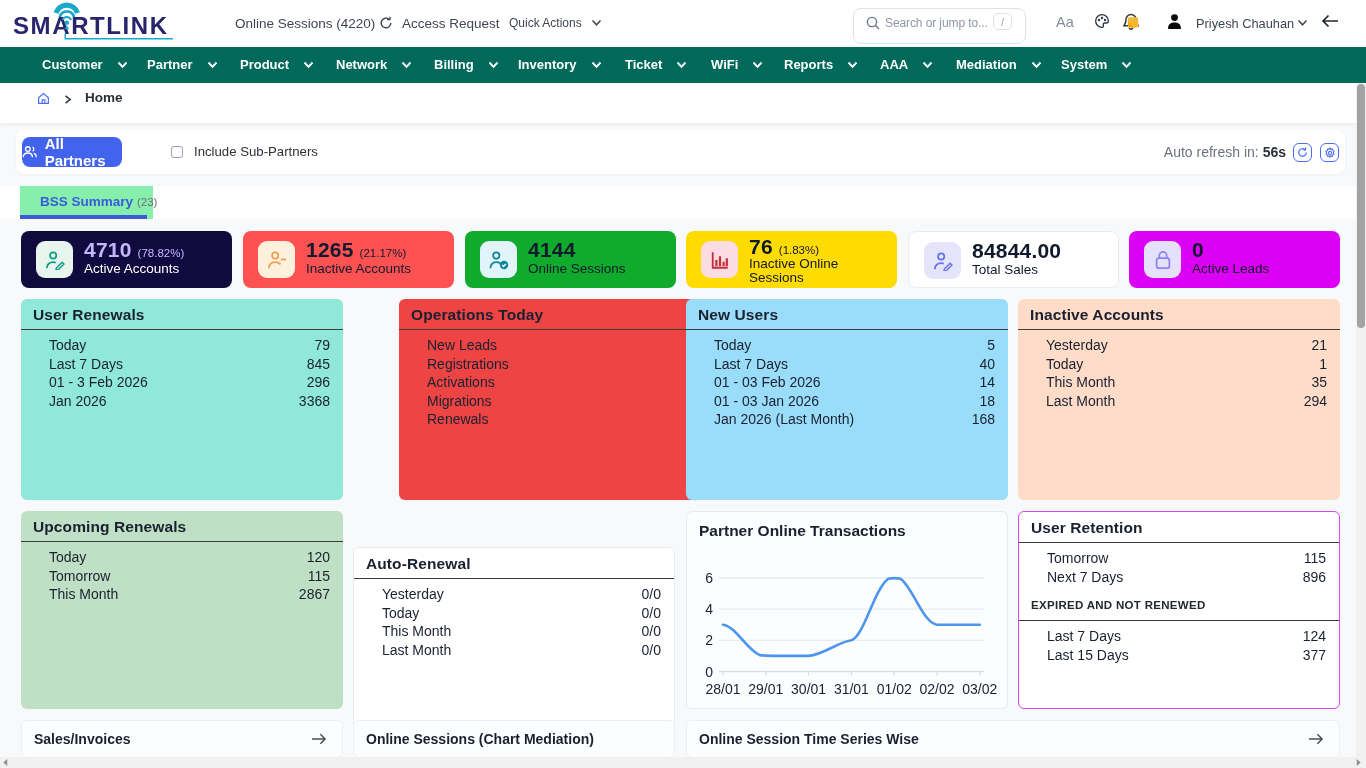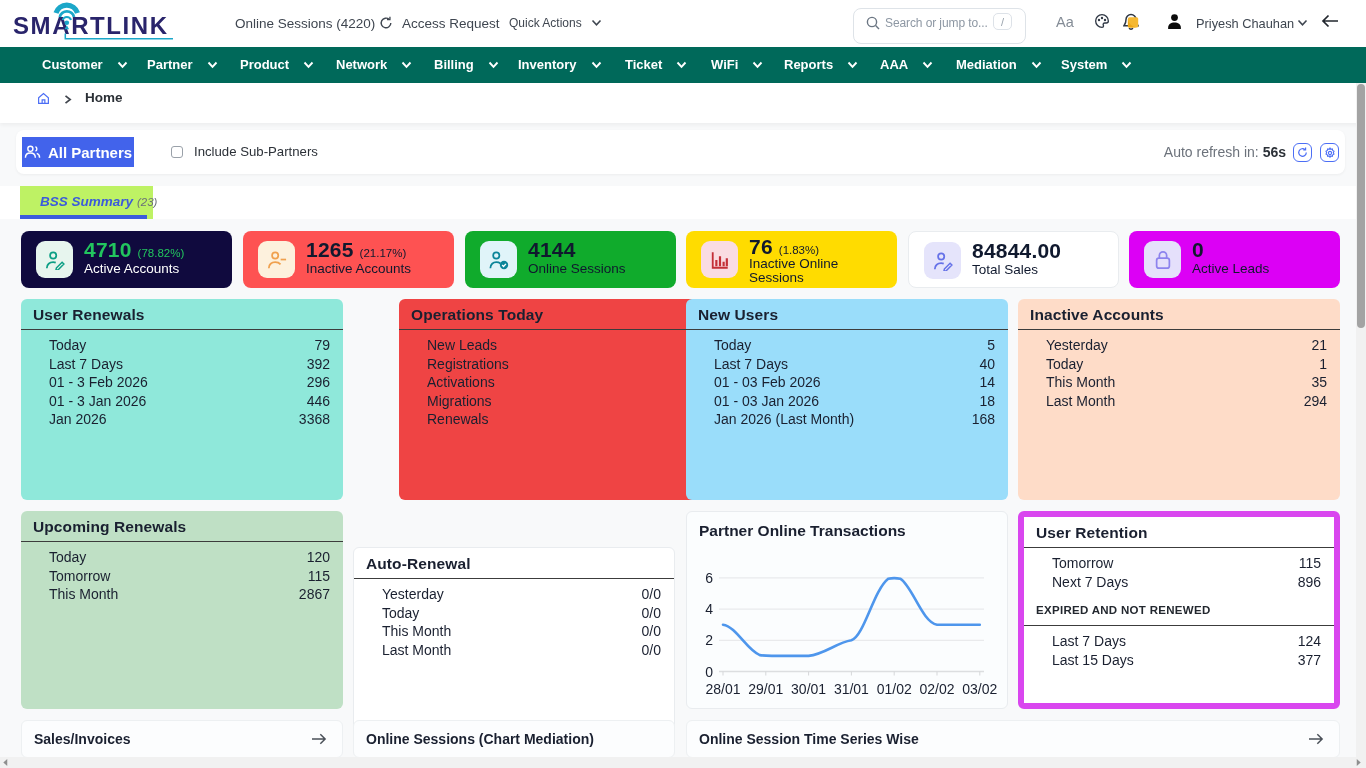--- a/index.html
+++ b/index.html
@@ -15,27 +15,27 @@
 
 
 #nav { position:absolute; left:0; top:47px; width:1366px; height:36px; background:#00695a; display:flex; align-items:center; }
 #nav .ni { color:#ffffff; font-size:13px; font-weight:bold; display:flex; align-items:center; white-space:nowrap; }
 
 
 #bc { position:absolute; left:0; top:83px; width:1366px; height:40px; background:#ffffff; box-shadow:0 2px 4px rgba(0,0,0,0.05); }
 
 
 #toolbar { position:absolute; left:16px; top:130px; width:1329px; height:44px; background:#ffffff; border-radius:8px; box-shadow:0 1px 3px rgba(0,0,0,0.05); }
-#btn-all { position:absolute; left:6px; top:7px; width:112px; height:30px; background:#4263eb; border-radius:0; color:#fff; font-size:15px; font-weight:bold; display:flex; align-items:center; justify-content:center; gap:7px; }
+#btn-all { position:absolute; left:6px; top:7px; width:100px; height:30px; background:#4263eb; border-radius:8px; color:#fff; font-size:15px; font-weight:bold; display:flex; align-items:center; justify-content:center; gap:7px; }
 #chk { position:absolute; left:155px; top:16px; width:12px; height:12px; border:1.5px solid #9aa1a9; border-radius:3px; background:#fff; }
 .tb-ic { position:absolute; top:13px; width:19px; height:19px; border:1px solid #4c6ef5; border-radius:6px; display:flex; align-items:center; justify-content:center; }
 
 
 #tabstrip { position:absolute; left:0; top:186px; width:1366px; height:33px; background:#ffffff; }
-#tab1 { position:absolute; left:20px; top:0; width:133px; height:33px; background:#bef264;font-style:italic; }
+#tab1 { position:absolute; left:20px; top:0; width:133px; height:33px; background:#86efac; }
 #tab1 .ul { position:absolute; left:0; bottom:0; width:127px; height:4px; background:#3b5bdb; }
 
 
 .scard { position:absolute; top:231px; width:211px; height:57px; border-radius:8px; }
 .scard .ibox { position:absolute; left:15px; top:10px; width:37px; height:37px; border-radius:9px; display:flex; align-items:center; justify-content:center; }
 .scard .num { position:absolute; left:63px; top:7px; font-size:21px; font-weight:bold; color:#10192e; letter-spacing:0.2px; }
 .scard .pct { font-size:11.5px; font-weight:normal; letter-spacing:0; }
 .scard .lbl { position:absolute; left:63px; top:31px; font-size:13.5px; color:#10192e; line-height:14px; }
 
 
@@ -207,21 +207,21 @@
 
 <div id="cards">
     <div class="scard" style="left:21px;background:#100a3e;">
       <div class="ibox" style="background:#e7f5ee;">
         <svg width="22" height="20" viewBox="0 0 24 22" fill="none" stroke="#0d9f85" stroke-width="1.9">
           <circle cx="10" cy="6" r="3.4"></circle>
           <path d="M3 20 c0-4.2 3-6.6 7-6.6 1 0 2 .15 2.8.45"></path>
           <path d="M13.5 19.8 l6.3-6.3 2 2 -6.3 6.3 -2.6.6 z" stroke-width="1.6"></path>
         </svg>
       </div>
-      <div class="num" style="color:#22c55e;">4710 <span class="pct">(78.82%)</span></div>
+      <div class="num" style="color:#c4b5fd;">4710 <span class="pct">(78.82%)</span></div>
       <div class="lbl" style="color:#ffffff;">Active Accounts</div>
     </div>
     <div class="scard" style="left:243px;background:#fe5252;">
       <div class="ibox" style="background:#fdf1dd;">
         <svg width="22" height="20" viewBox="0 0 24 22" fill="none" stroke="#f0a14f" stroke-width="1.9">
           <circle cx="10" cy="6" r="3.4"></circle>
           <path d="M3 20 c0-4.2 3-6.6 7-6.6 2.5 0 4.6.9 5.9 2.4"></path>
           <path d="M16 10.5 h6"></path>
         </svg>
       </div>
@@ -276,29 +276,25 @@
 <div id="panels">
     <div class="panel row1 c1" style="background:#8fe8da;">
       <div class="phd">User Renewals</div>
       <div class="rows">
         <div class="r">
           <span>Today</span>
           <span>79</span>
         </div>
         <div class="r">
           <span>Last 7 Days</span>
-          <span>392</span>
+          <span>845</span>
         </div>
         <div class="r">
           <span>01 - 3 Feb 2026</span>
           <span>296</span>
-        </div>
-        <div class="r">
-          <span>01 - 3 Jan 2026</span>
-          <span>446</span>
         </div>
         <div class="r">
           <span>Jan 2026</span>
           <span>3368</span>
         </div>
       </div>
     </div>
     <div class="panel row1 c2" style="background:#ef4444;margin-left:46px;">
       <div class="phd">Operations Today</div>
       <div class="rows">
@@ -429,21 +425,21 @@
         <text x="36" y="134" font-size="14" fill="#1a2030" text-anchor="middle">28/01</text>
         <text x="78.8" y="134" font-size="14" fill="#1a2030" text-anchor="middle">29/01</text>
         <text x="121.6" y="134" font-size="14" fill="#1a2030" text-anchor="middle">30/01</text>
         <text x="164.39999999999998" y="134" font-size="14" fill="#1a2030" text-anchor="middle">31/01</text>
         <text x="207.2" y="134" font-size="14" fill="#1a2030" text-anchor="middle">01/02</text>
         <text x="250" y="134" font-size="14" fill="#1a2030" text-anchor="middle">02/02</text>
         <text x="292.79999999999995" y="134" font-size="14" fill="#1a2030" text-anchor="middle">03/02</text>
         <path d="M 36 64.7 C 49 66.26 60 90.44 72.8 95.12 C 78.8 95.9 86.8 95.9 100.19999999999999 95.9 L 121.6 95.9 C 137.6 94.34 149.6 82.64 164.39999999999998 80.3 C 177.39999999999998 75.62 186.39999999999998 30.379999999999995 201.2 18.679999999999993 C 205.2 17.900000000000006 209.2 17.900000000000006 213.2 18.679999999999993 C 225.2 25.700000000000003 235.2 62.36 250 64.7 L 292.79999999999995 64.7" fill="none" stroke="#4e96ec" stroke-width="2.6" stroke-linecap="round"></path>
       </svg>
     </div>
-    <div class="panel row2 c4" style="background:#ffffff;border:6px solid #d946ef;">
+    <div class="panel row2 c4" style="background:#ffffff;border:1px solid #d946ef;">
       <div class="phd">User Retention</div>
       <div class="rows">
         <div class="r">
           <span>Tomorrow</span>
           <span>115</span>
         </div>
         <div class="r">
           <span>Next 7 Days</span>
           <span>896</span>
         </div>

